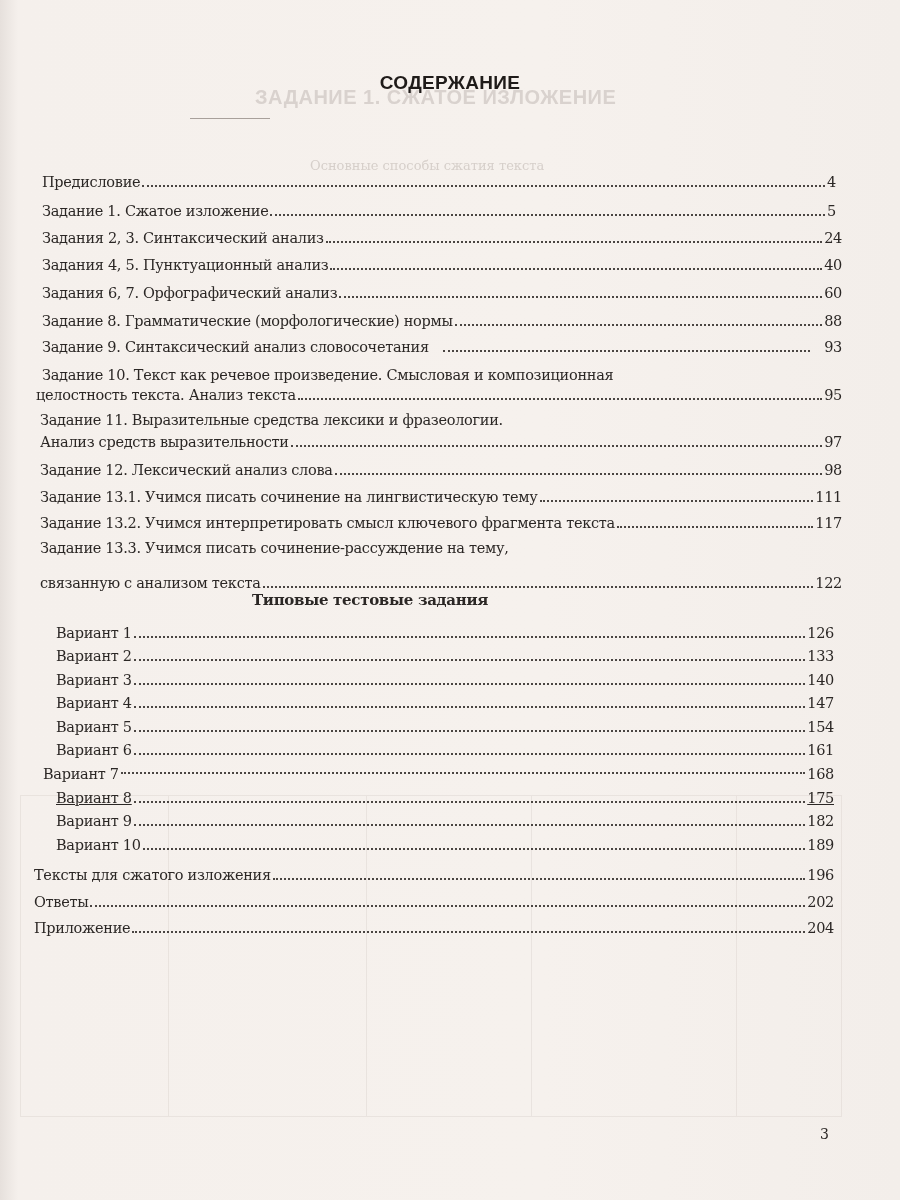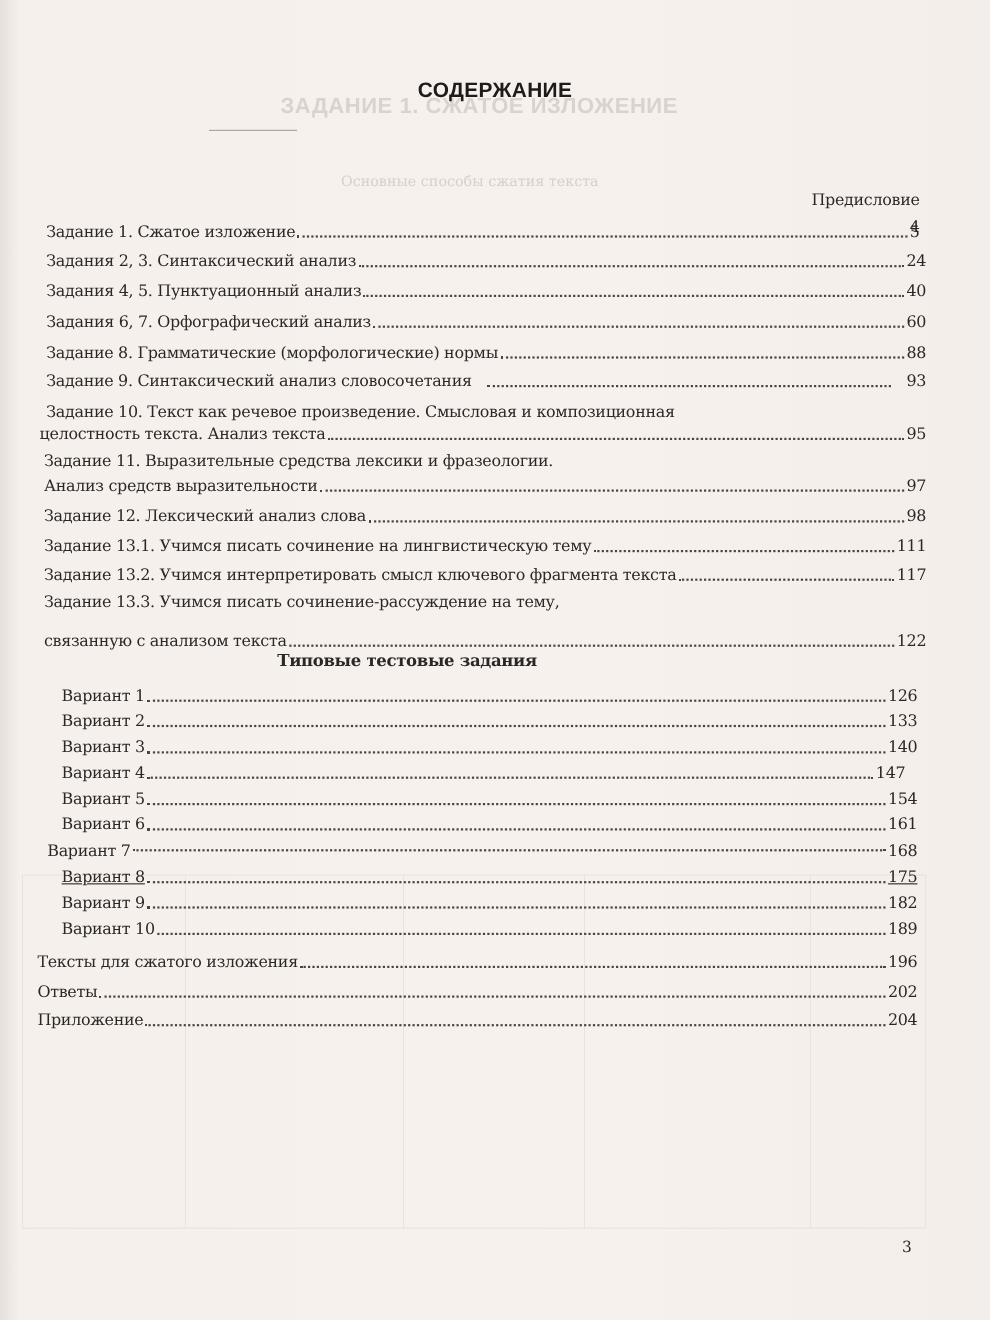--- a/index.html
+++ b/index.html
@@ -68,21 +68,21 @@
 <div class="page">
   <div class="ghost">ЗАДАНИЕ 1. СЖАТОЕ ИЗЛОЖЕНИЕ</div>
   <div class="ghost2">Основные способы сжатия текста</div>
   <div class="ghost-table"></div>
 
   <div class="title">СОДЕРЖАНИЕ</div>
   <div class="rule"></div>
 
   <div class="toc">
 
-    <div class="row" style="left:42px; right:64px; top:173px;flex-direction:column;">
+    <div class="row" style="left:42px; right:64px; top:173px;">
       <span class="t">Предисловие</span>
         <span class="d"></span>
         <span class="p">4</span>
     </div>
     <div class="row" style="left:42px; right:64px; top:202px;">
       <span class="t">Задание 1. Сжатое изложение</span>
         <span class="d"></span>
         <span class="p">5</span>
     </div>
     <div class="row" style="left:42px; right:58px; top:229px;">
@@ -158,21 +158,21 @@
     <div class="row" style="left:56px; right:66px; top:647px;">
       <span class="t">Вариант 2</span>
         <span class="d"></span>
         <span class="p">133</span>
     </div>
     <div class="row" style="left:56px; right:66px; top:671px;">
       <span class="t">Вариант 3</span>
         <span class="d"></span>
         <span class="p">140</span>
     </div>
-    <div class="row" style="left:56px; right:77px; top:694px;">
+    <div class="row" style="left:56px; right:66px; top:694px;">
       <span class="t">Вариант 4</span>
         <span class="d"></span>
         <span class="p">147</span>
     </div>
     <div class="row" style="left:56px; right:66px; top:718px;">
       <span class="t">Вариант 5</span>
         <span class="d"></span>
         <span class="p">154</span>
     </div>
     <div class="row" style="left:56px; right:66px; top:741px;">

